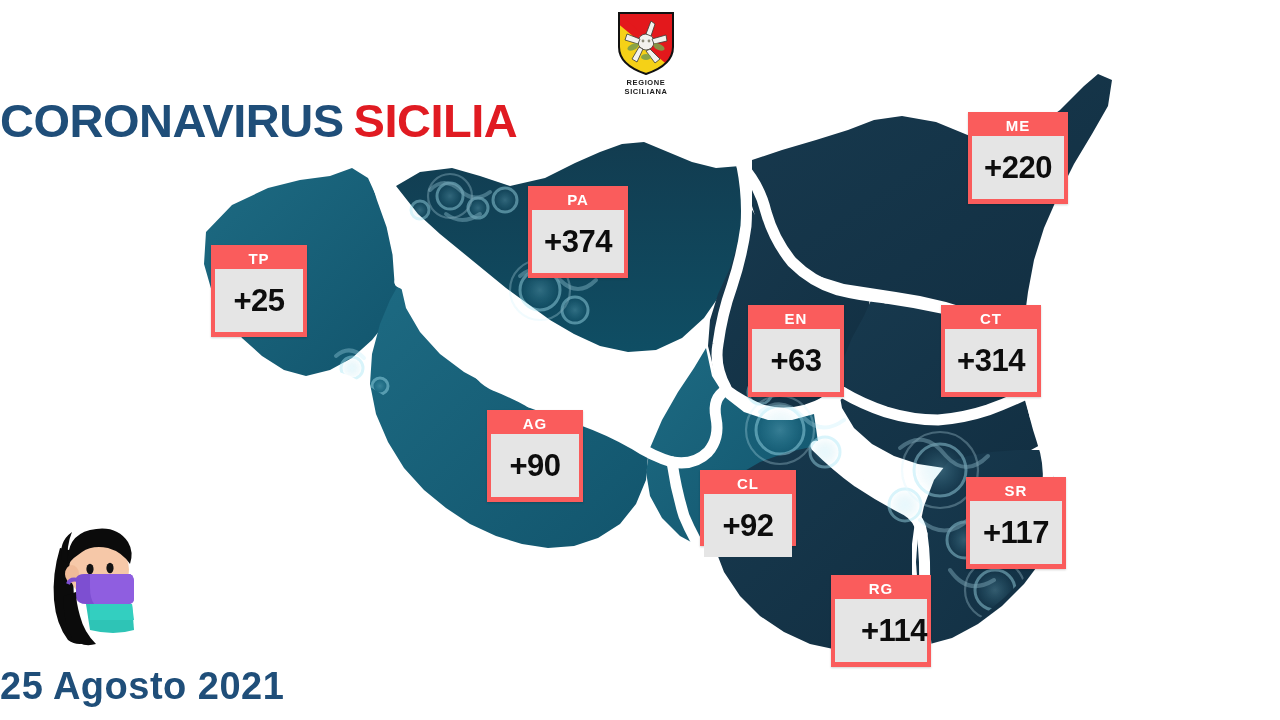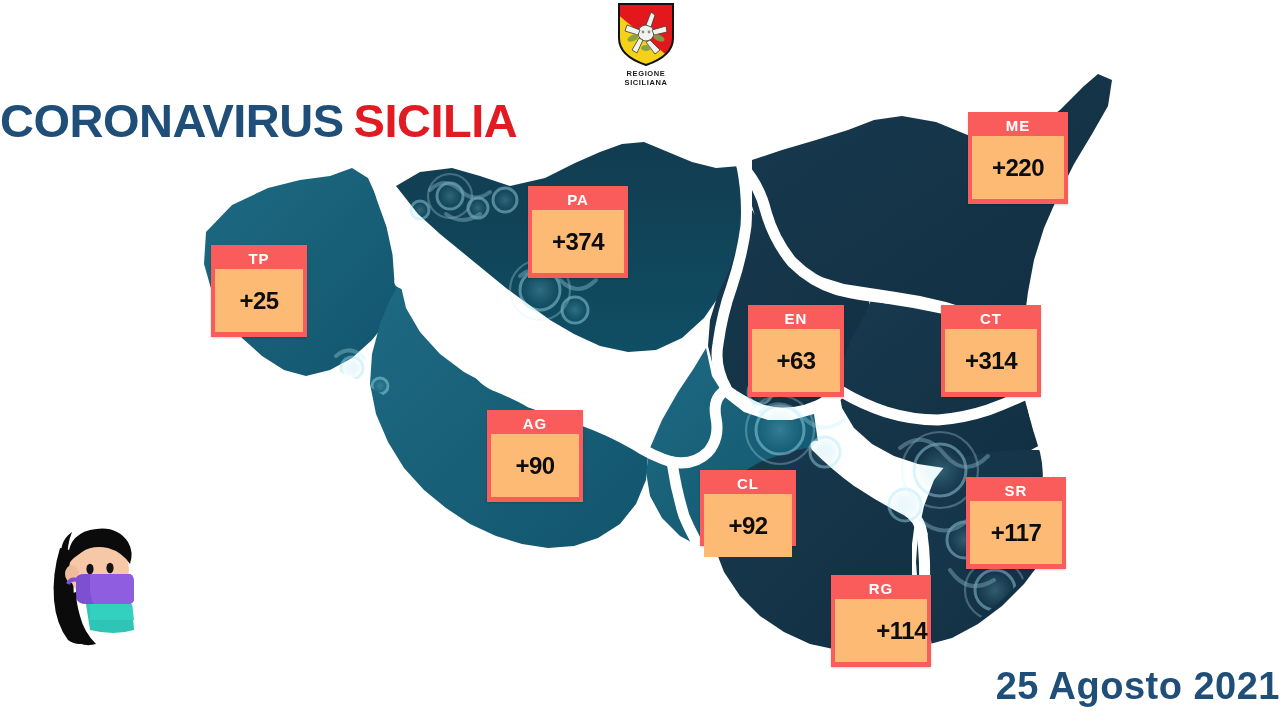--- a/index.html
+++ b/index.html
@@ -13,21 +13,21 @@
     position: relative;
     overflow: hidden;
     font-family: "Liberation Sans", sans-serif;
     background: #ffffff;
   }
 
   
   #logo-wrap {
     position: absolute;
     left: 610px;
-    top: 0;
+    top: 9px;
     width: 72px;
     height: 84px;
     text-align: center;
   }
   #logo-shield { display: block; }
   #logo-caption {
     font-size: 7.5px;
     font-weight: bold;
     letter-spacing: 0.6px;
     color: #1b1b1b;
@@ -70,25 +70,25 @@
     text-align: center;
     color: #ffffff;
     font-weight: bold;
     font-size: 15px;
     letter-spacing: 1px;
     line-height: 20px;
     font-family: "Liberation Sans", sans-serif;
   }
   .prov-val {
     display: block;
-    background: #fdba74;
+    background: #e5e5e5;
     text-align: center;
     color: #0d0d0d;
     font-weight: bold;
-    font-size: 24px;
+    font-size: 31px;
     line-height: 55px;
     letter-spacing: -0.5px;
     font-family: "Liberation Sans", sans-serif;
   }
 
   
   #mask-notice {
     position: absolute;
     left: 36px;
     top: 512px;
@@ -114,21 +114,21 @@
   }
   #mask-text .strong { font-weight: bold; }
   #mask-text .light { font-weight: normal; }
 
   
   #date-label {
     position: absolute;
     top: 665px;
     left: 0;
     width: 1280px;
-    text-align: right;
+    text-align: left;
     font-size: 38px;
     font-weight: bold;
     color: #1f4e79;
     letter-spacing: 0.5px;
     font-family: "Liberation Sans", sans-serif;
   }
 </style>
 </head>
 <body>
 

